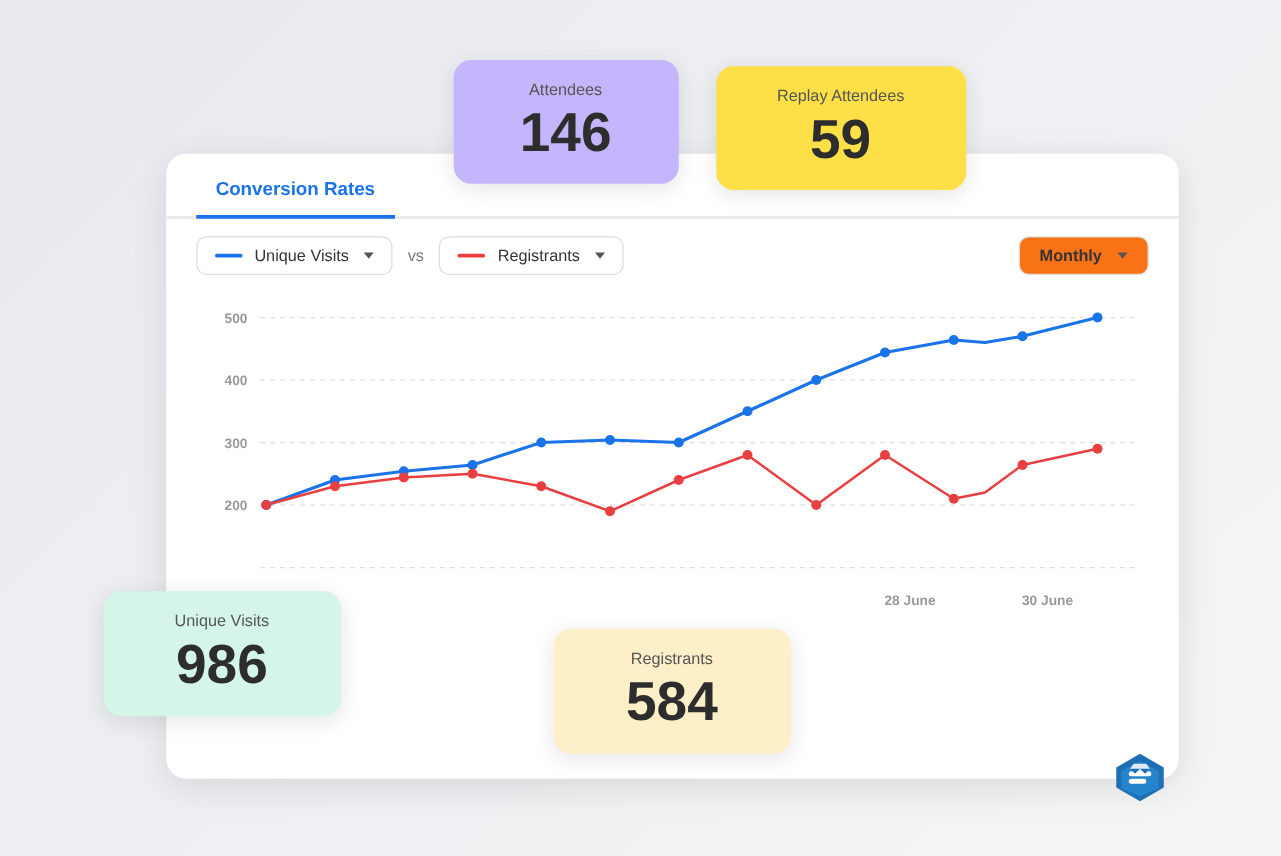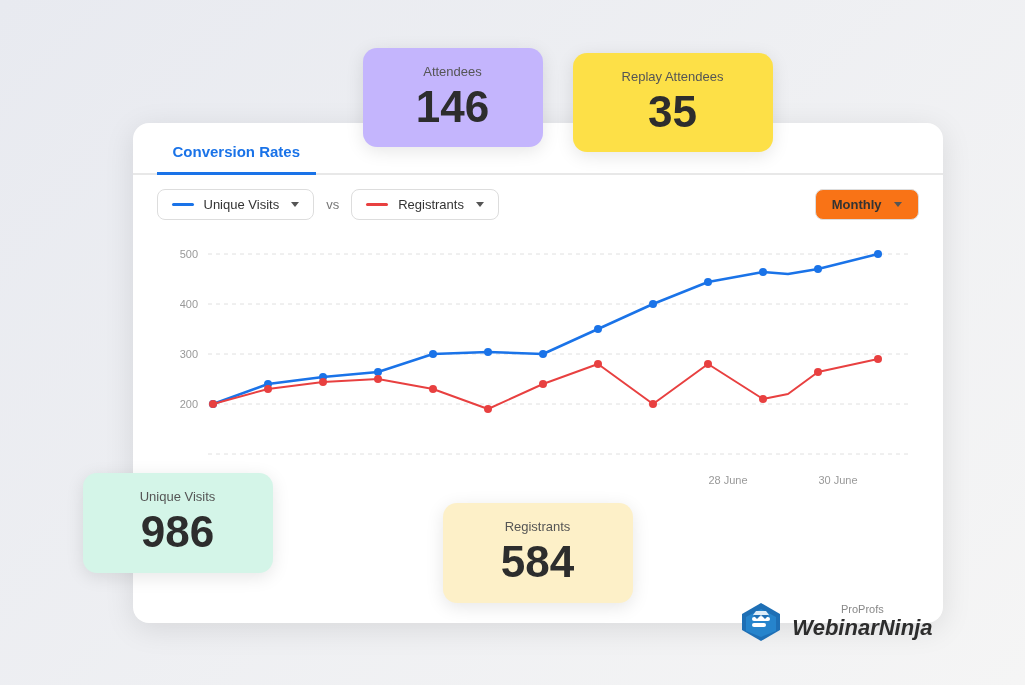--- a/index.html
+++ b/index.html
@@ -159,20 +159,21 @@
       font-size: 13px;
       color: #333;
       cursor: pointer;
       font-weight: 700;
     }
 
     
     .chart-area {
       padding: 0 24px 16px 24px;
       flex: 1;
+      font-weight: bold;
     }
 
     
     .logo-area {
       position: absolute;
       bottom: 10px;
       right: 30px;
       display: flex;
       align-items: center;
       gap: 10px;
@@ -197,21 +198,21 @@
 
 <div class="main-container">
 
   <div class="card card-attendees">
     <div class="card-label">Attendees</div>
     <div class="card-value">146</div>
   </div>
 
   <div class="card card-replay">
     <div class="card-label">Replay Attendees</div>
-    <div class="card-value">35</div>
+    <div class="card-value">59</div>
   </div>
 
   <div class="dashboard-panel">
 
     <div class="tabs">
       <div class="tab active">
         <span>Conversion Rates</span>
       </div>
     </div>
 
@@ -299,21 +300,15 @@
     <svg class="logo-icon" viewBox="0 0 42 42" xmlns="http://www.w3.org/2000/svg">
       <polygon points="21,2 40,13 40,29 21,40 2,29 2,13" fill="#1e6fb5"></polygon>
       <polygon points="21,8 36,16 36,30 21,36 6,30 6,16" fill="#2684cc"></polygon>
       <rect x="12" y="16" width="18" height="4" rx="2" fill="white"></rect>
       <rect x="12" y="22" width="14" height="4" rx="2" fill="white"></rect>
 
       <polygon points="13,14 21,20 29,14 26,10 16,10" fill="white" opacity="0.85"></polygon>
       <polygon points="13,14 17,18 21,14" fill="#1e6fb5"></polygon>
       <polygon points="29,14 25,18 21,14" fill="#1e6fb5"></polygon>
     </svg>
-    <div>
-      <div style="font-size:11px;color:#888;text-align:center;">ProProfs</div>
-      <div class="logo-text">
-        <span>Webinar</span><span style="font-style:italic;font-weight:700;">Ninja</span>
-      </div>
-    </div>
   </div>
 
 </div>
 
 </body></html>

